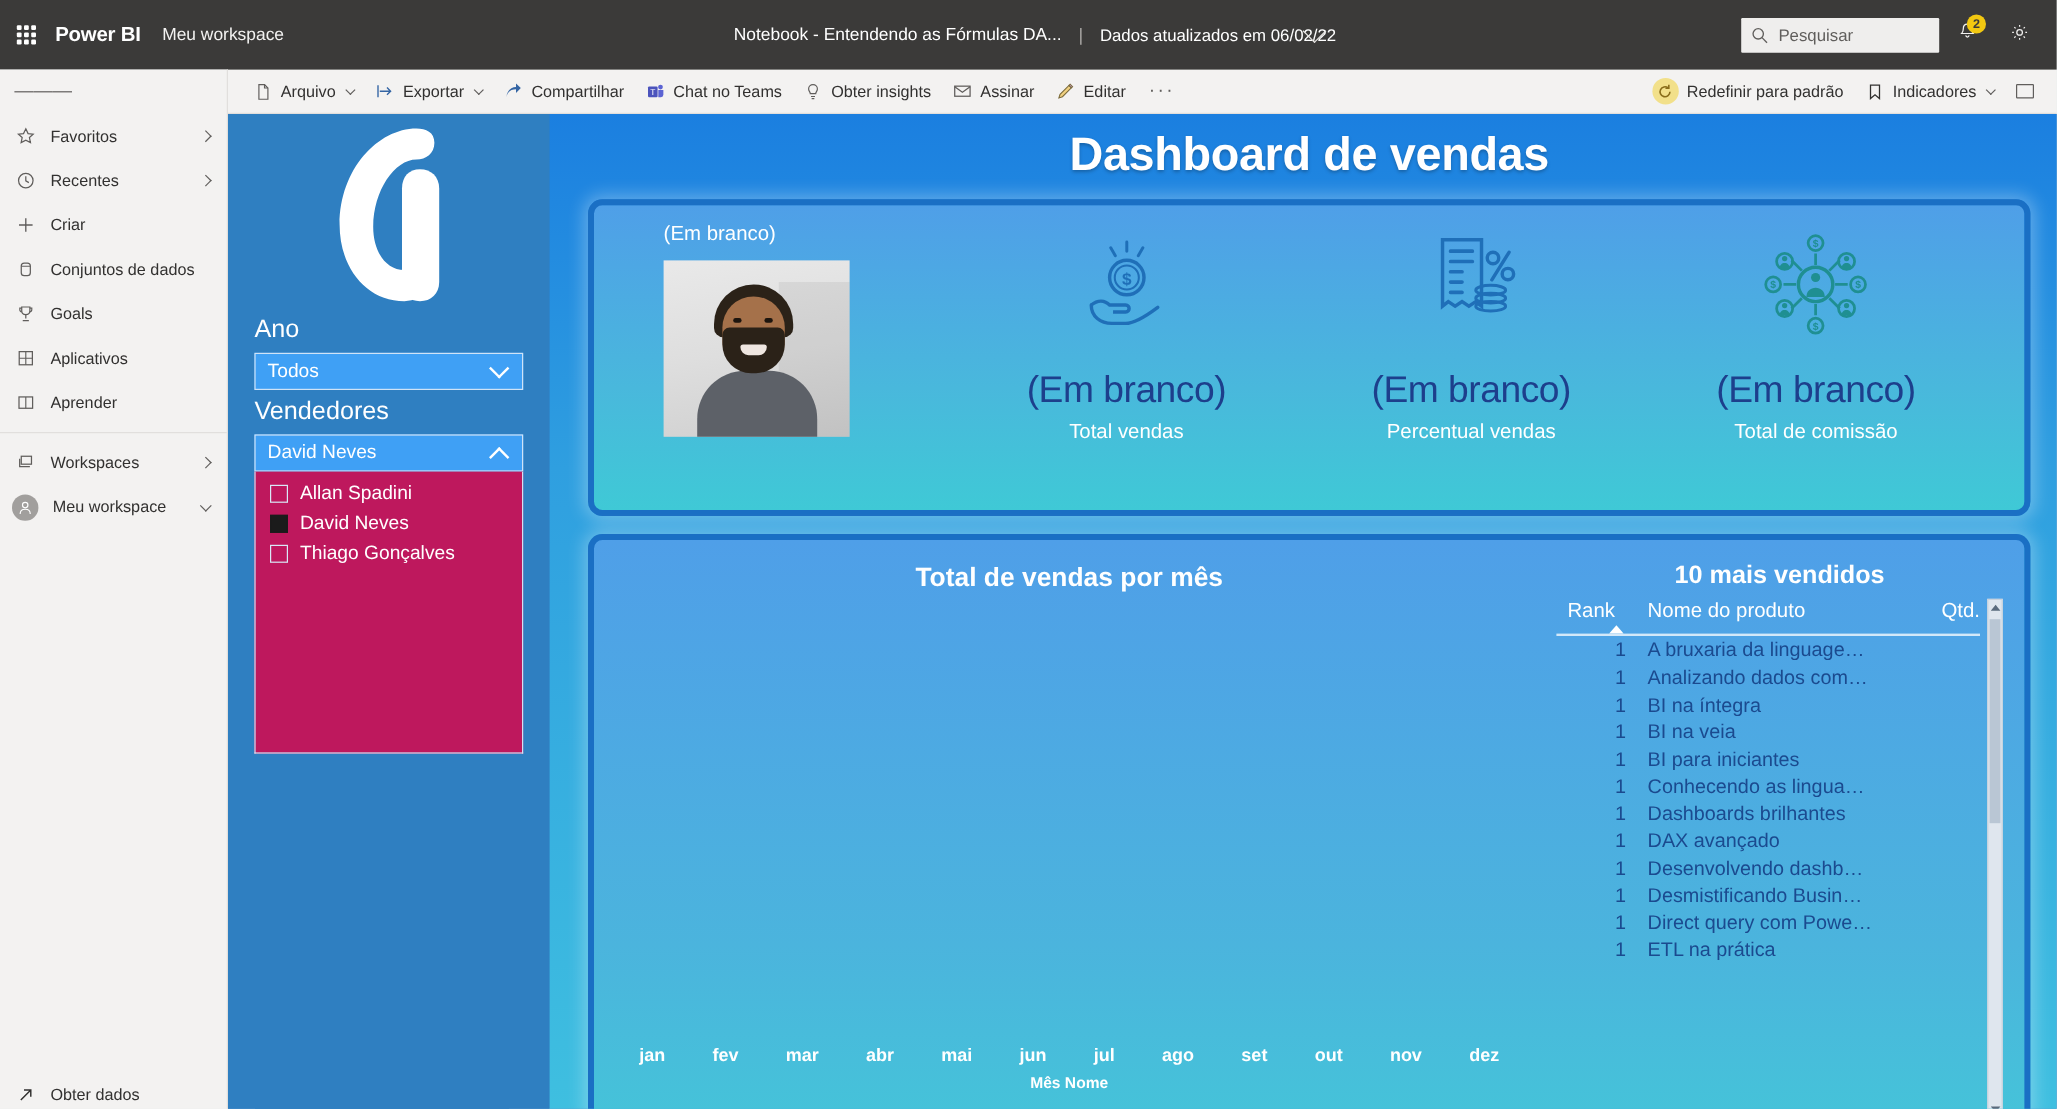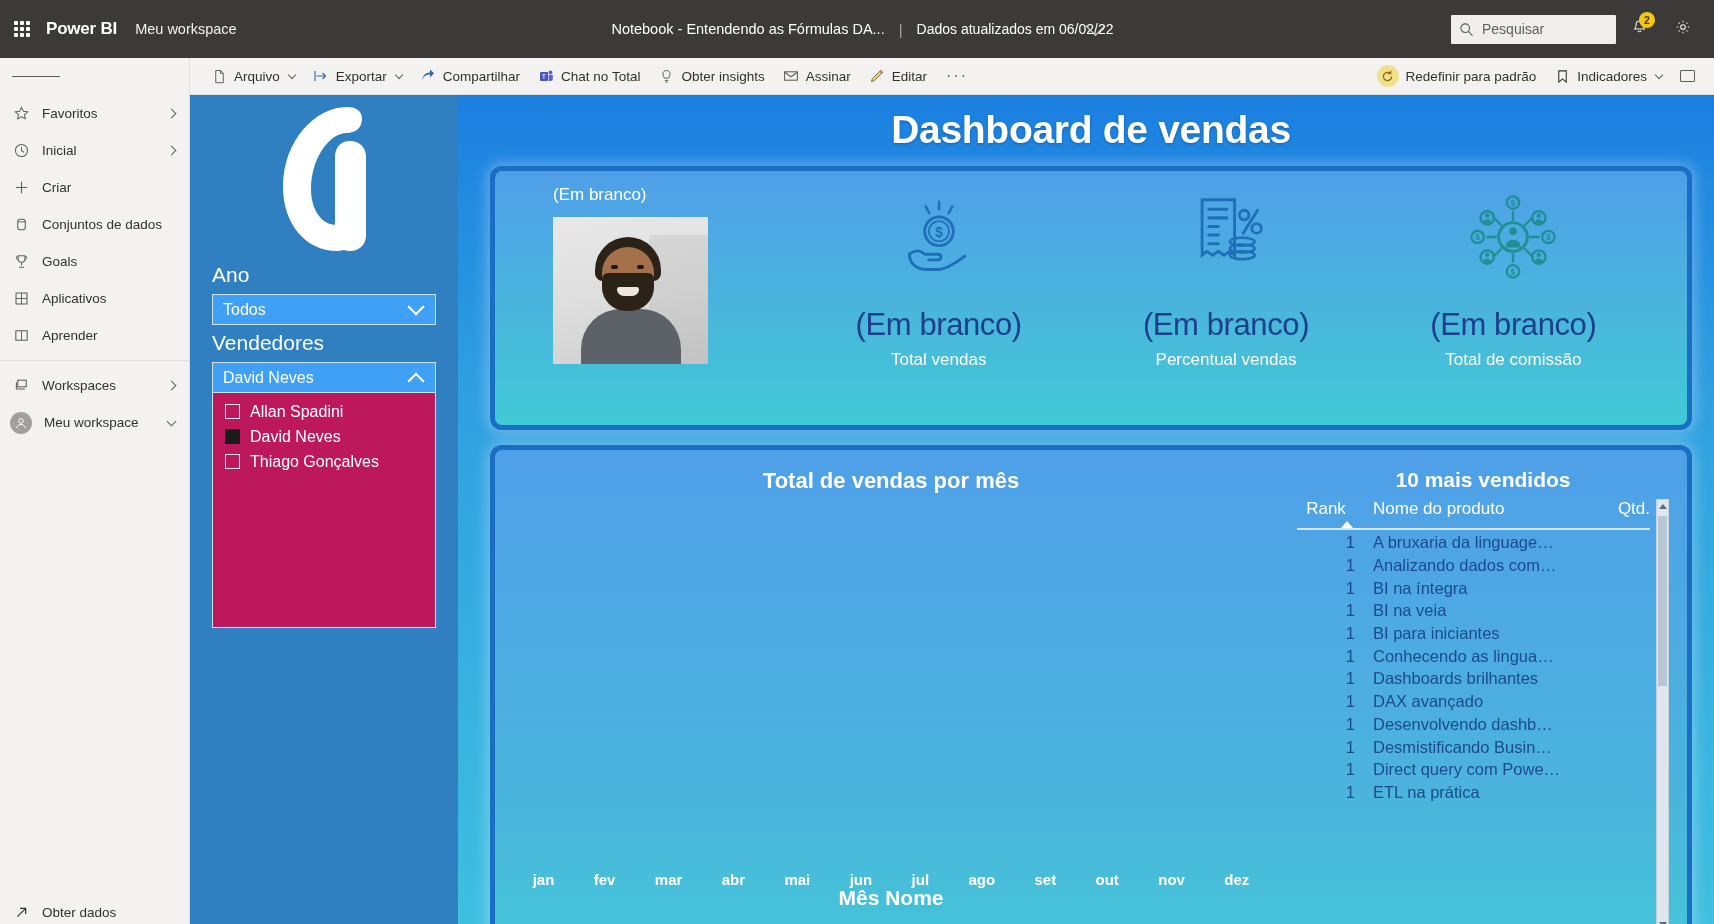--- a/index.html
+++ b/index.html
@@ -320,21 +320,21 @@
   .chart-title { text-align: center; color: #fff; font-size: 22px; }
   .chart-plot { position: absolute; left: 0; right: 0; top: 54px; bottom: 70px; }
   .axis-labels {
     position: absolute; left: 0; right: 0; bottom: 44px;
     display: flex; justify-content: space-around;
     color: #ffffff; font-size: 15px;
     padding: 0 18px;
   }
   .axis-title {
     position: absolute; left: 0; right: 0; bottom: 22px;
-    text-align: center; color: #ffffff; font-size: 21px;
+    text-align: center; color: #ffffff; font-size: 13px;
   }
 
   .table-side {
     width: 400px; flex: 0 0 400px;
     padding: 18px 18px 0 10px;
     position: relative;
     display: flex; flex-direction: column; min-height: 0;
   }
   .table-title {
     text-align: center; color: #fff; font-size: 21px; font-weight: bold;
@@ -464,21 +464,21 @@
       <span class="chev-right"></span>
     </div>
 
     <div class="navitem">
       <span class="ico">
           <svg width="17" height="17" viewBox="0 0 18 18">
             <circle cx="9" cy="9" r="6.4" fill="none" stroke="#605e5c" stroke-width="1.1"></circle>
             <path d="M9 5.2V9.2l2.7 1.6" fill="none" stroke="#605e5c" stroke-width="1.1"></path>
           </svg>
         </span>
-      <span class="lbl">Inicial</span>
+      <span class="lbl">Recentes</span>
       <span class="chev-right"></span>
     </div>
 
     <div class="navitem">
       <span class="ico">
           <svg width="17" height="17" viewBox="0 0 18 18">
             <path d="M9 3v12M3 9h12" stroke="#605e5c" stroke-width="1.2"></path>
           </svg>
         </span>
       <span class="lbl">Criar</span>
@@ -598,21 +598,21 @@
 
       <div class="tb-btn">
         <span class="tb-ico">
             <svg width="16" height="16" viewBox="0 0 16 16">
               <rect x="2" y="4" width="8" height="9" rx="1" fill="#4b53bc"></rect>
               <text x="6" y="11.3" font-size="7" fill="#fff" text-anchor="middle" font-family="Liberation Sans">T</text>
               <circle cx="12.4" cy="4.6" r="2" fill="#5b63d3"></circle>
               <path d="M10.6 7h4.2v4a2 2 0 0 1-2 2h-2.2z" fill="#5b63d3"></path>
             </svg>
           </span>
-        <span>Chat no Total</span>
+        <span>Chat no Teams</span>
       </div>
 
       <div class="tb-btn">
         <span class="tb-ico">
             <svg width="15" height="15" viewBox="0 0 16 16">
               <path d="M8 1.6c2.3 0 3.9 1.7 3.9 3.8 0 1.9-1.5 2.8-1.5 4.3H5.6c0-1.5-1.5-2.4-1.5-4.3 0-2.1 1.6-3.8 3.9-3.8z" fill="none" stroke="#605e5c" stroke-width="1.05"></path>
               <path d="M6.2 12.2h3.6M6.8 14h2.4" stroke="#605e5c" stroke-width="1.05"></path>
             </svg>
           </span>
         <span>Obter insights</span>

